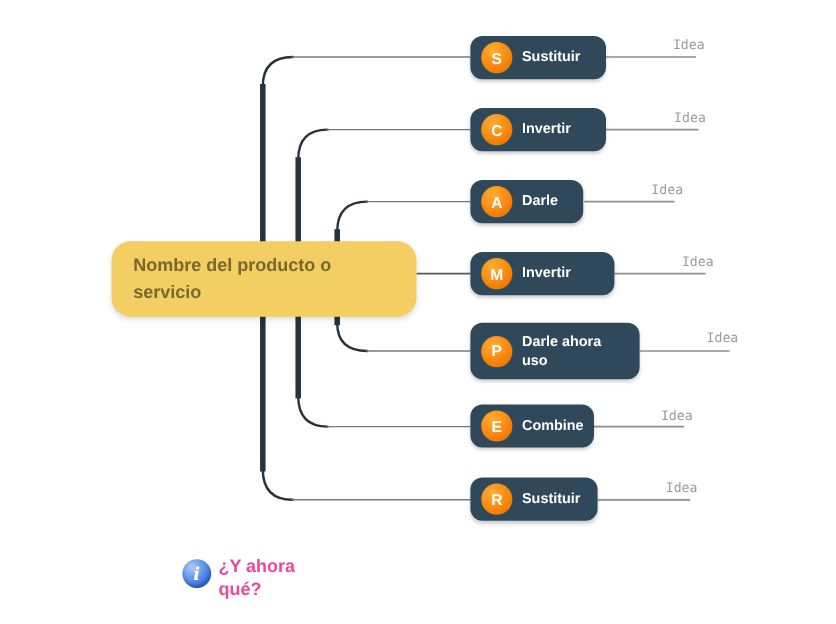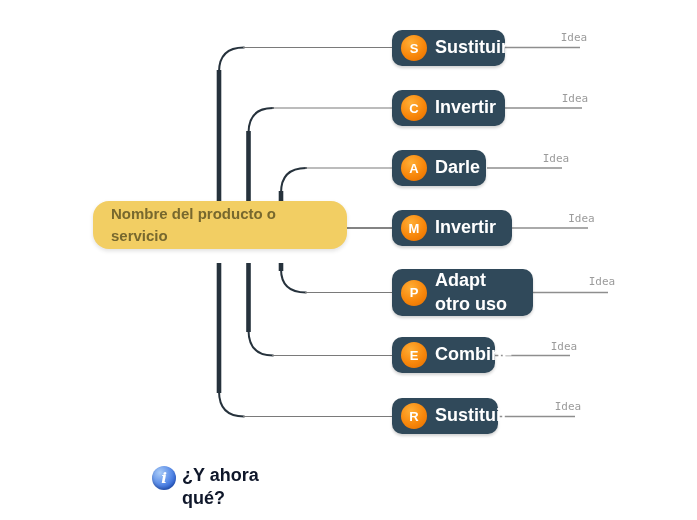--- a/index.html
+++ b/index.html
@@ -7,21 +7,21 @@
     position:relative;
     width:697px;height:520px;
     background:#ffffff;
     overflow:hidden;
     font-family:"Liberation Sans", sans-serif;
   }
   svg.connectors{position:absolute;left:0;top:0;width:697px;height:520px;}
 
   
   .root-node{
-    position:absolute;left:93px;top:201px;width:254px;height:48px;
+    position:absolute;left:93px;top:201px;width:254px;height:63px;
     background:#F2CE63;border-radius:16px;
     display:flex;align-items:center;
     padding:0 18px;box-sizing:border-box;
     box-shadow:0 2px 4px rgba(0,0,0,0.12);
   }
   .root-node .root-label{
     color:#77682E;font-size:15px;font-weight:bold;line-height:1.45;
   }
 
   
@@ -33,21 +33,21 @@
     box-shadow:0 2px 3px rgba(0,0,0,0.18);
   }
   .branch-node .badge{
     flex:0 0 26px;width:26px;height:26px;border-radius:50%;
     background:radial-gradient(circle at 38% 30%, #FFAE36, #F8870B 55%, #E56F00 95%);
     color:#ffffff;font-size:13px;font-weight:bold;
     display:flex;align-items:center;justify-content:center;
     margin-right:8px;
   }
   .branch-node .branch-label{
-    color:#ffffff;font-size:18px;font-weight:bold;line-height:1.3;
+    color:#ffffff;font-size:12px;font-weight:bold;line-height:1.3;
   }
   .n0{top:30px;width:113px;height:36px;}
   .n1{top:90px;width:113px;height:36px;}
   .n2{top:150px;width:94px;height:36px;}
   .n3{top:210px;width:120px;height:36px;}
   .n4{top:269px;width:141px;height:47px;}
   .n5{top:337px;width:103px;height:36px;}
   .n6{top:398px;width:106px;height:36px;}
 
   
@@ -75,21 +75,21 @@
     background:radial-gradient(circle at 33% 28%, #A9CBF7, #5B8DE8 48%, #2A5FD0 78%, #1F4FB0);
     display:flex;align-items:center;justify-content:center;
     margin:2px 6px 0 0;
     box-shadow:inset 0 -2px 3px rgba(0,0,0,0.2);
   }
   .info-icon span{
     color:#ffffff;font-family:"DejaVu Serif", serif;
     font-style:italic;font-weight:bold;font-size:15px;line-height:1;
   }
   .footer-text{
-    width:78px;color:#0f172a;font-size:18px;font-weight:bold;line-height:1.25;
+    width:78px;color:#ec4899;font-size:15px;font-weight:bold;line-height:1.25;
   }
 </style>
 </head>
 <body>
 
 <div class="canvas">
 
   <svg class="connectors" viewBox="0 0 697 520">
 
     <g stroke="#26323C" fill="none" stroke-width="4.6">
@@ -146,21 +146,21 @@
   <div class="branch-node n2">
     <div class="badge">A</div>
     <div class="branch-label">Darle</div>
   </div>
   <div class="branch-node n3">
     <div class="badge">M</div>
     <div class="branch-label">Invertir</div>
   </div>
   <div class="branch-node n4">
     <div class="badge">P</div>
-    <div class="branch-label">Adapt otro uso</div>
+    <div class="branch-label">Darle ahora uso</div>
   </div>
   <div class="branch-node n5">
     <div class="badge">E</div>
     <div class="branch-label">Combine</div>
   </div>
   <div class="branch-node n6">
     <div class="badge">R</div>
     <div class="branch-label">Sustituir</div>
   </div>
 

